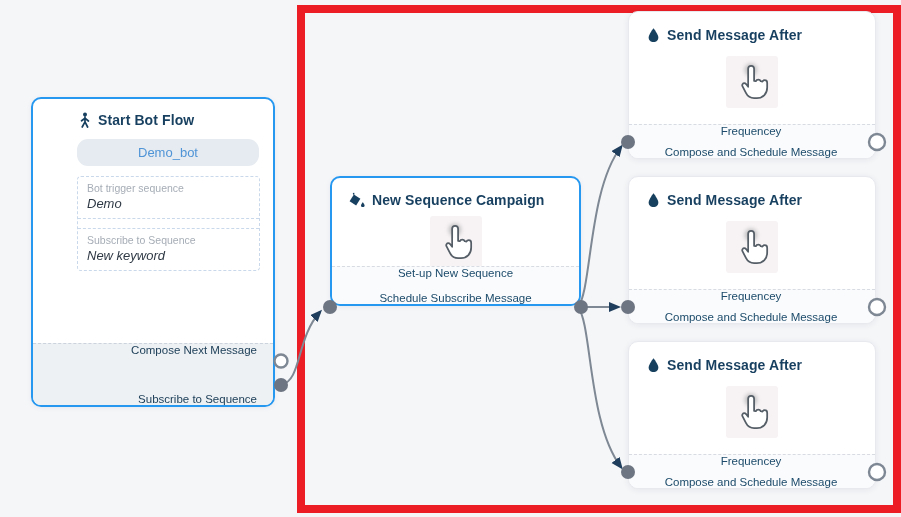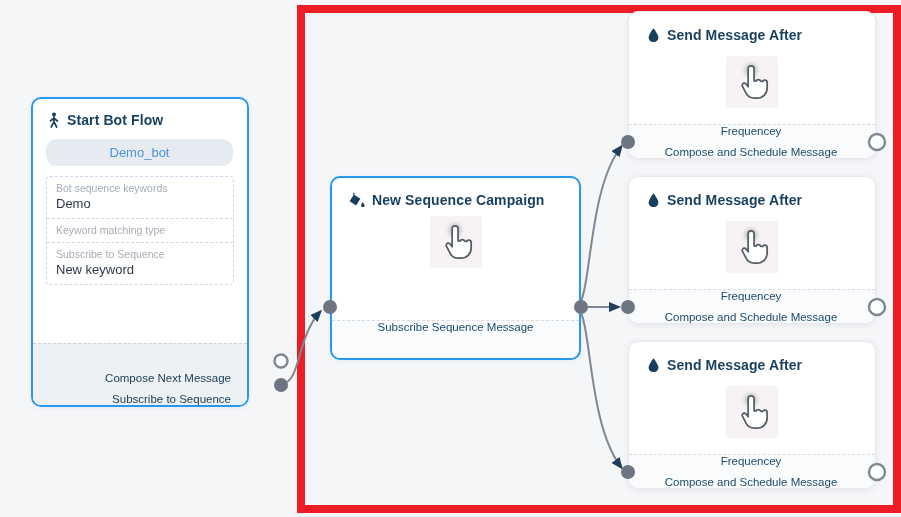--- a/index.html
+++ b/index.html
@@ -19,43 +19,43 @@
 
   
   .node { position:absolute; background:#fff; border-radius:10px; z-index:3; }
   .blue-node { border:2px solid #2798f0; box-shadow:0 1px 5px rgba(40,90,140,.08); }
   .gray-node { border:1px solid #e7e9ee; box-shadow:0 1px 6px rgba(30,40,60,.08); }
 
   .node-header { display:flex; align-items:center; gap:7px; }
   .node-title { font-size:14px; font-weight:bold; color:#173f5f; letter-spacing:.1px; }
 
   
-  .start-node { left:31px; top:97px; width:218px; height:310px; }
+  .start-node { left:31px; top:97px; width:244px; height:310px;padding-left:31px; }
   .start-node .node-header { padding:13px 14px 8px 14px; }
   .bot-button {
     margin:3px 14px 10px 13px; height:27px; line-height:27px; text-align:center;
     background:#e6ebf1; border-radius:11px; color:#4f94d6; font-size:13px; cursor:pointer;
   }
   .fields {
     margin:0 13px; border:1px dashed #c9d8ea; border-radius:4px;
   }
   .field { padding:4px 9px 5px 9px; }
   .field + .field { border-top:1px dashed #c9d8ea; }
   .f-label { font-size:10.5px; color:#a6adb6; line-height:14px; }
-  .f-value { font-size:13px; color:#2f3945; line-height:18px; }
+  .f-value { font-size:13px; color:#2f3945; line-height:18px;font-style:italic; }
   .start-footer {
     position:absolute; left:0; right:0; bottom:0; height:62px;
     background:#eef1f4; border-top:1px dashed #ccd3dc; border-radius:0 0 8px 8px;
-    display:flex; flex-direction:column; justify-content:flex-end; align-items:flex-end;
+    display:flex; flex-direction:column; justify-content:space-between; align-items:flex-end;
     gap:9px; padding-right:16px;
   }
   .out-row { font-size:11.5px; color:#1e4059; line-height:12px; cursor:pointer; }
 
   
-  .campaign-node { left:330px; top:176px; width:251px; height:184px; }
+  .campaign-node { left:330px; top:176px; width:251px; height:130px; }
   .campaign-node .node-header { padding:14px 16px 4px 16px; }
   .hand-wrap {
     position:absolute; left:50%; transform:translateX(-50%);
     width:52px; height:52px; background:#f7f3f5; border-radius:3px;
     display:flex; align-items:center; justify-content:center;
   }
   .campaign-node .hand-wrap { top:38px; }
   .node-footer {
     position:absolute; left:0; right:0; bottom:0; height:38px;
     background:#fafbfc; border-top:1px dashed #d8dce2; border-radius:0 0 9px 9px;
@@ -96,25 +96,24 @@
           <path d="M7 4.8 L7 9.8 M7 6.2 L3.6 8.8 M7 6.2 L10.4 9 M7 9.8 L4.2 15 M7 9.8 L9.6 15" stroke="#173f5f" stroke-width="1.7" stroke-linecap="round" fill="none"></path>
         </svg>
       </span>
       <span class="node-title">Start Bot Flow</span>
     </div>
 
     <div class="bot-button">Demo_bot</div>
 
     <div class="fields">
       <div class="field">
-        <div class="f-label">Bot sequence keywords</div>
+        <div class="f-label">Bot trigger sequence</div>
         <div class="f-value">Demo</div>
       </div>
       <div class="field">
-        <div class="f-label">Keyword matching type</div>
       </div>
       <div class="field">
         <div class="f-label">Subscribe to Sequence</div>
         <div class="f-value">New keyword</div>
       </div>
     </div>
 
     <div class="start-footer">
       <div class="out-row">Compose Next Message</div>
       <div class="out-row">Subscribe to Sequence</div>
@@ -136,21 +135,22 @@
     </div>
 
     <div class="hand-wrap">
       <svg width="44" height="44" viewBox="0 0 40 40">
         <circle cx="19" cy="9" r="5.5" fill="#8d8d8d" opacity="0.55" filter="url(#softblur)"></circle>
         <path d="M16.5 8 c0-1.5 1.2-2.7 2.7-2.7 1.5 0 2.7 1.2 2.7 2.7 l0 11 1.6 0.3 c0.3-0.9 1.2-1.5 2.2-1.5 1 0 1.9 0.6 2.2 1.5 l1.6 0.3 c0.4-0.7 1.1-1.2 2-1.2 1.3 0 2.3 1 2.3 2.3 l0 4.3 c0 5.6-3.7 9.7-9.3 9.7 l-2.6 0 c-3.1 0-5.9-1.7-7.3-4.5 l-3.3-6.5 c-0.6-1.2 0.3-2.6 1.7-2.6 0.6 0 1.2 0.3 1.6 0.8 l1.9 2.5 z" fill="#ffffff" stroke="#555e66" stroke-width="1.6" stroke-linejoin="round"></path>
       </svg>
     </div>
 
     <div class="node-footer">
-      <span class="footer-label">Subscribe Sequence Message</span>
+      <span class="footer-label">Set-up New Sequence</span>
+      <span class="footer-label">Schedule Subscribe Message</span>
     </div>
   </div>
 
   <div class="node gray-node send-node n1">
     <div class="node-header">
       <span class="icon">
         <svg width="13" height="16" viewBox="0 0 14 16">
           <path d="M7 0.8 C7 0.8 1.8 7.4 1.8 10.6 C1.8 13.6 4.1 15.6 7 15.6 C9.9 15.6 12.2 13.6 12.2 10.6 C12.2 7.4 7 0.8 7 0.8 Z" fill="#16405e"></path>
         </svg>
       </span>

